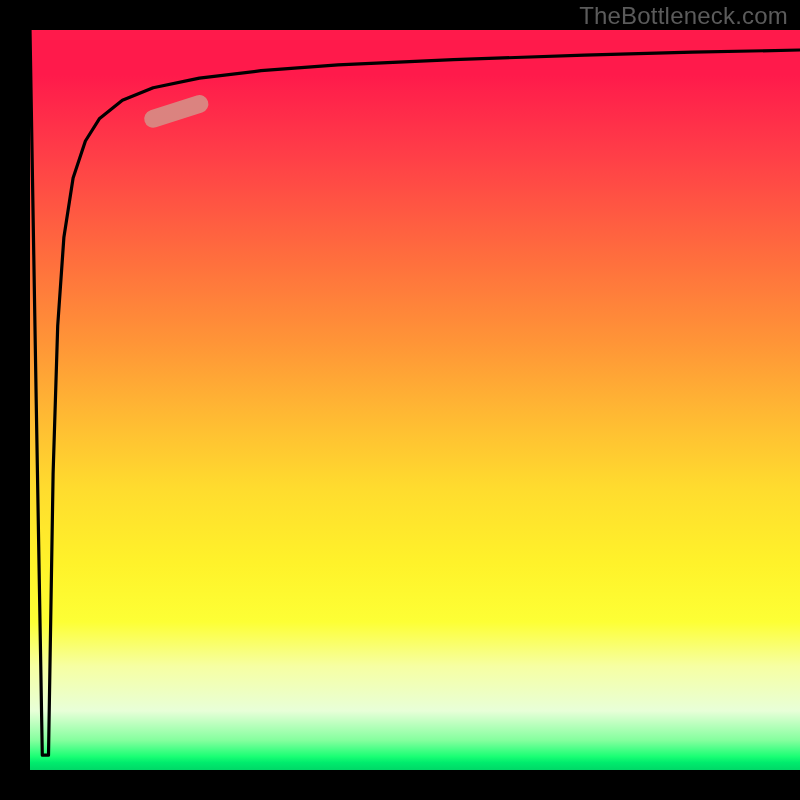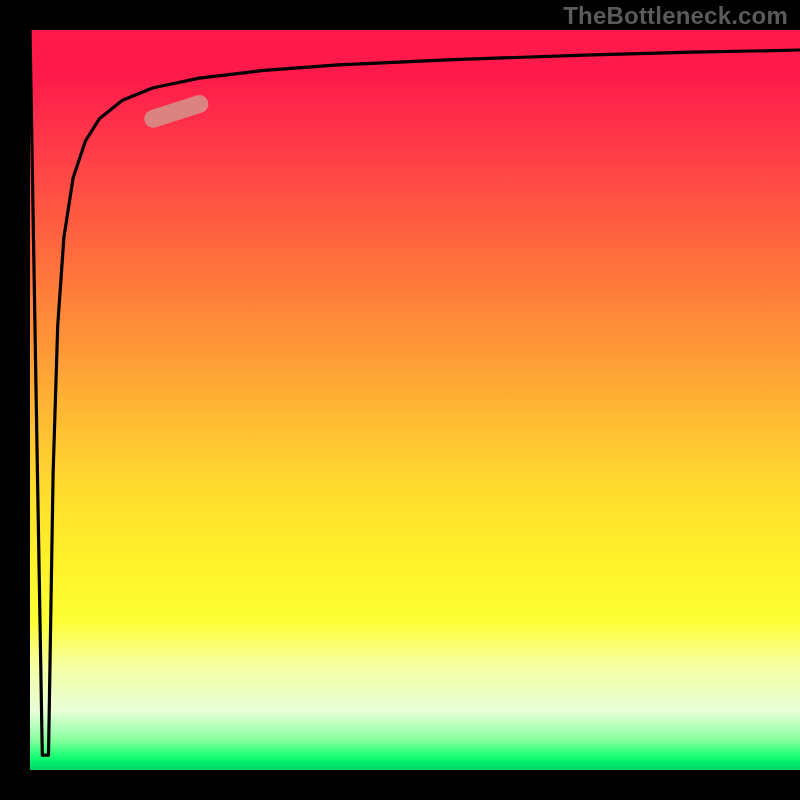--- a/index.html
+++ b/index.html
@@ -16,21 +16,21 @@
     width: 800px;
     height: 800px;
     background: #000;
   }
   .attribution {
     position: absolute;
     top: 2px;
     right: 12px;
     color: #5b5b5b;
     font-size: 24px;
-    font-weight: 700;
+    font-weight: 400;
     letter-spacing: 0.2px;
     z-index: 50;
   }
   .plot-area {
     position: absolute;
     left: 30px;
     top: 30px;
     width: 770px;
     height: 740px;
     overflow: hidden;

